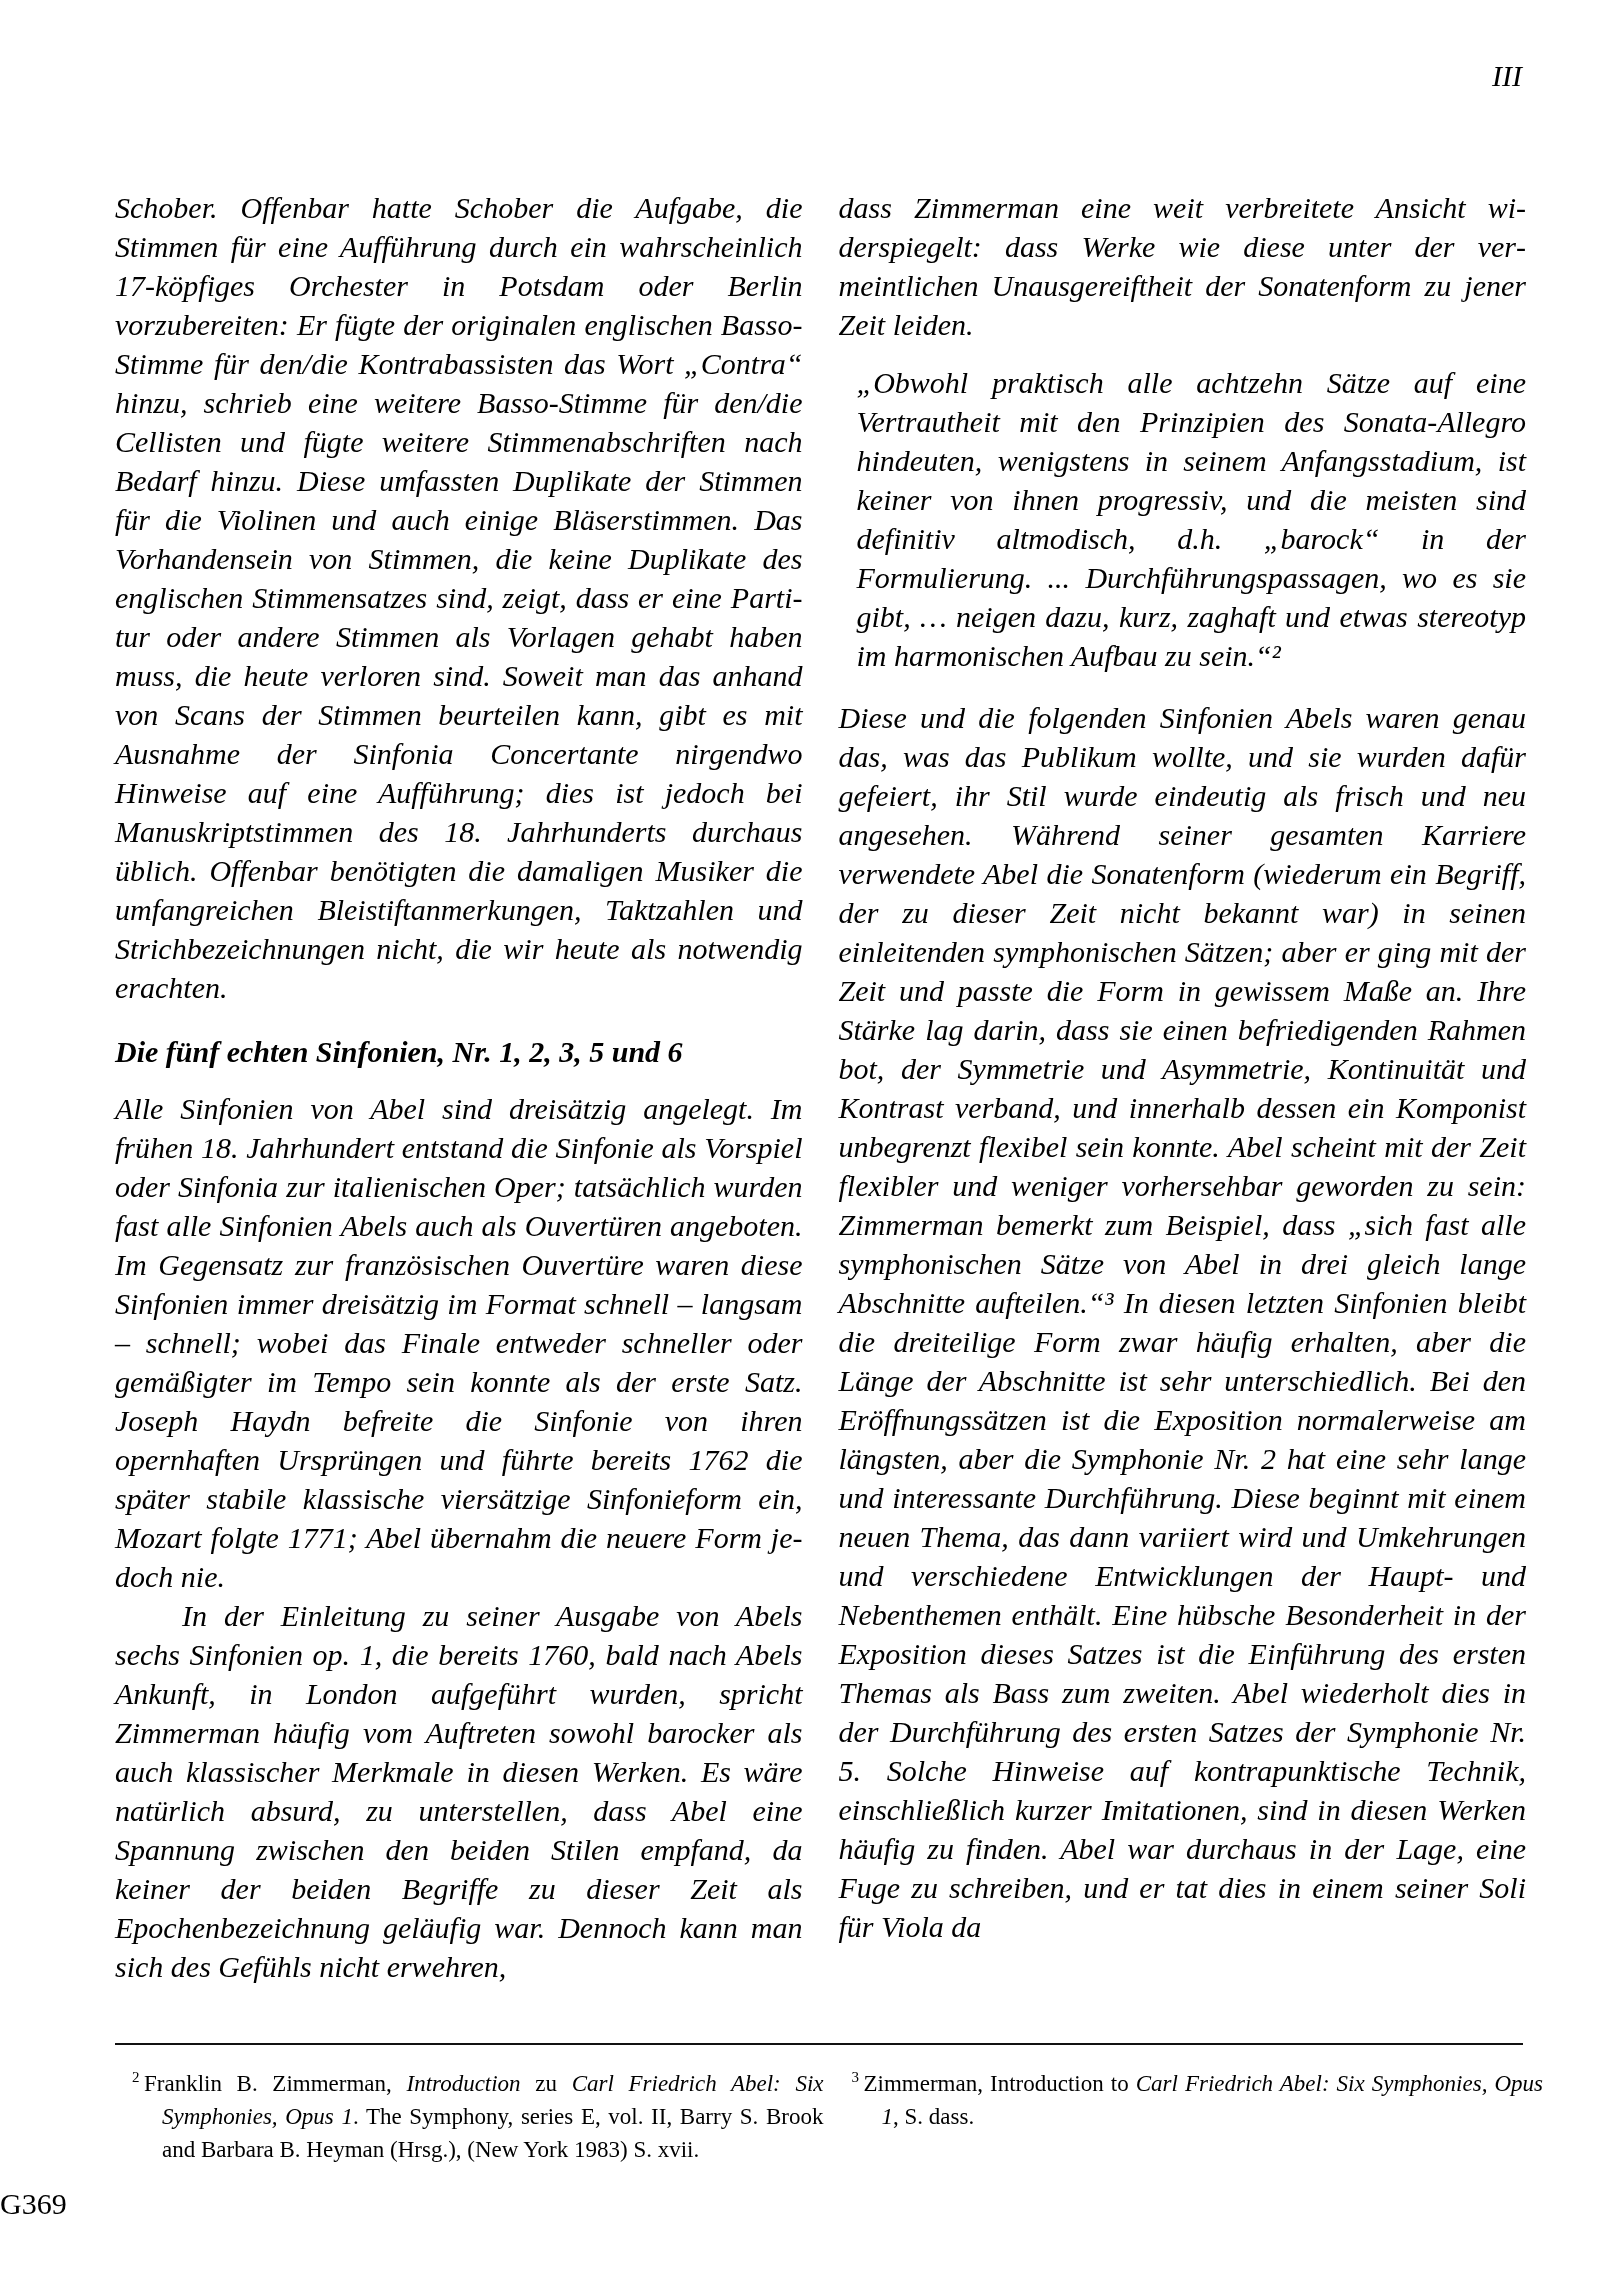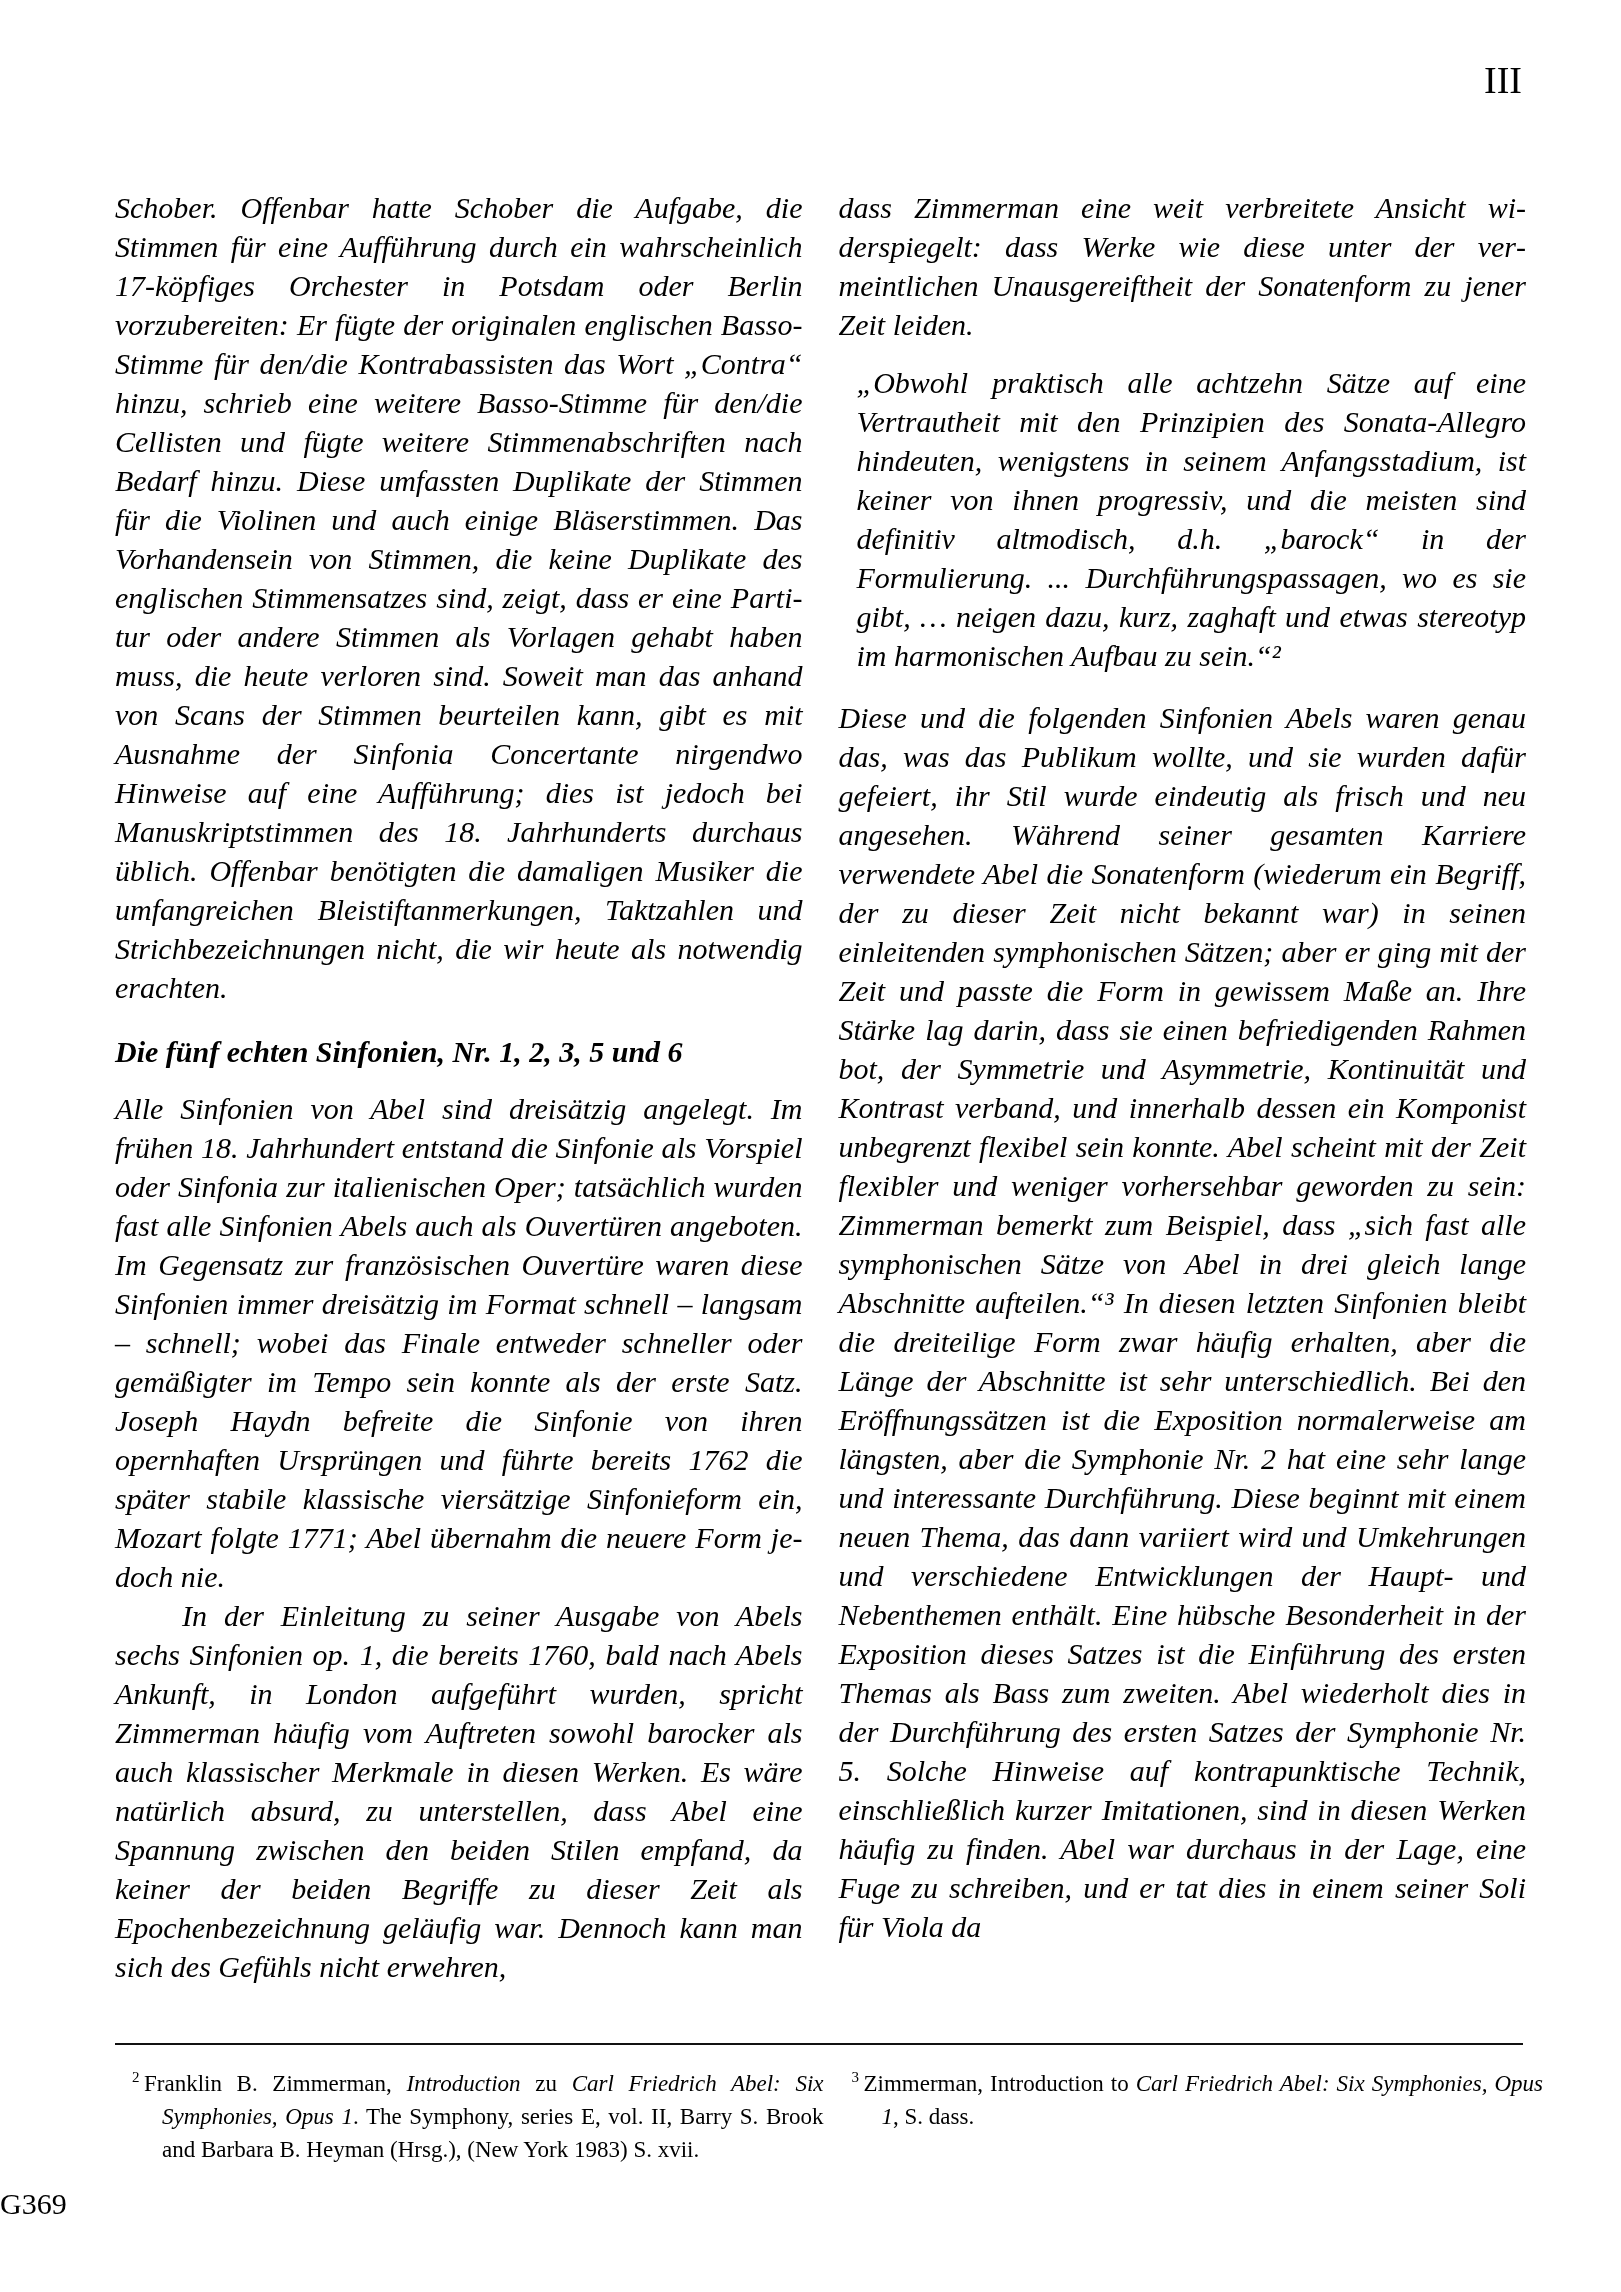--- a/index.html
+++ b/index.html
@@ -11,21 +11,22 @@
   }
   .page {
     position: relative;
     width: 1622px; height: 2293px;
     background: #ffffff;
     overflow: hidden;
   }
   .page-number {
     position: absolute;
     top: 61px; right: 100px;
-    font-size: 38px;
+    font-style: italic;
+    font-size: 30px;
     line-height: 1;
     text-align: center;
   }
   .columns {
     position: absolute;
     top: 188px; left: 115px;
     width: 1411px;
     display: flex;
     gap: 36px;
     font-style: italic;

